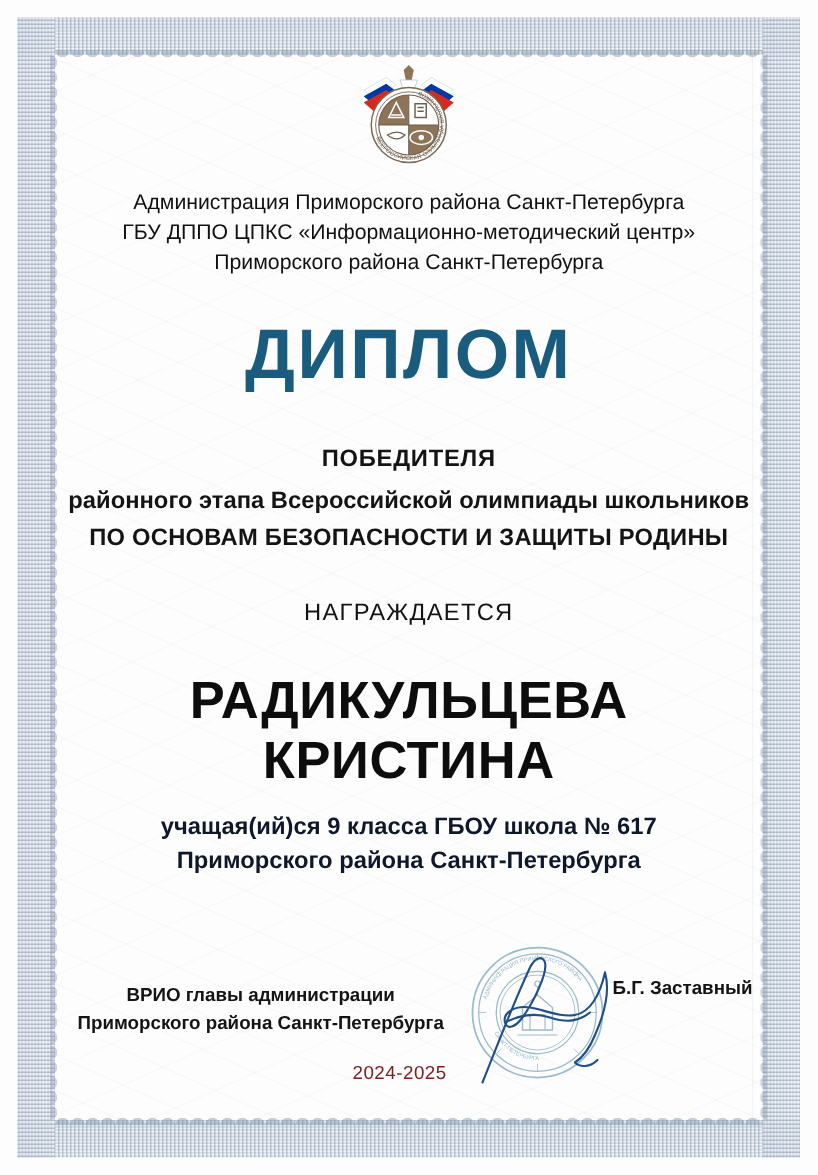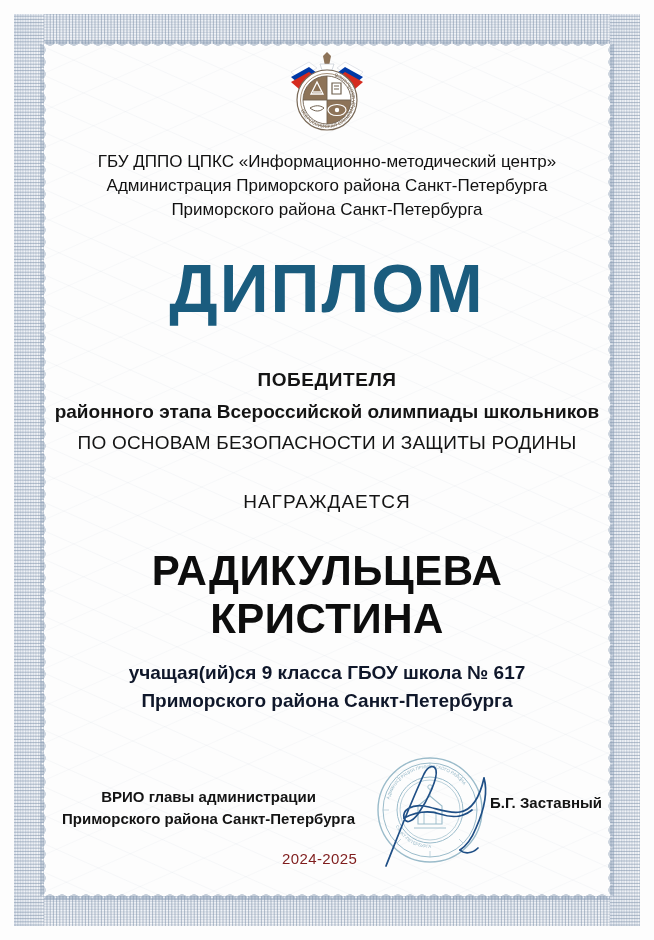--- a/index.html
+++ b/index.html
@@ -116,21 +116,21 @@
     margin-top: 14px;
     color: #111111;
     font-size: 17px;
     line-height: 1.42;
   }
   .org-line { white-space: nowrap; }
 
   .diploma-title {
     margin-top: 34px;
     color: #1a5c7e;
-    font-size: 68px;
+    font-size: 56px;
     line-height: 0.96;
     font-weight: bold;
     letter-spacing: 2px;
   }
 
   .award-block {
     margin-top: 44px;
     color: #141414;
     line-height: 1.5;
   }
@@ -139,21 +139,21 @@
     font-weight: bold;
     letter-spacing: 0.6px;
   }
   .award-stage {
     font-size: 19px;
     font-weight: bold;
     margin-top: 4px;
   }
   .award-subject {
     font-size: 19px;
-    font-weight: normal;
+    font-weight: bold;
     margin-top: 2px;
     letter-spacing: 0.2px;
   }
 
   .awarded-word {
     margin-top: 34px;
     font-size: 19px;
     font-weight: normal;
     letter-spacing: 1px;
     color: #141414;
@@ -190,21 +190,21 @@
     text-align: center;
     font-size: 15px;
     font-weight: bold;
     line-height: 1.45;
     color: #141414;
     white-space: nowrap;
   }
   .signer-name {
     position: absolute;
     right: 6px;
-    top: 36px;
+    top: 24px;
     font-size: 15px;
     font-weight: bold;
     color: #141414;
     white-space: nowrap;
   }
   .school-year {
     position: absolute;
     left: 236px;
     top: 92px;
     font-size: 15px;
@@ -286,22 +286,22 @@
         <g fill="#6b5d4e" font-size="4.6" font-family="'Liberation Sans', sans-serif" letter-spacing="0.2">
           <path id="ringpath" d="M48 50 m -28 0 a 28 28 0 1 0 56 0 a 28 28 0 1 0 -56 0" fill="none"></path>
           <text>
             <textPath href="#ringpath" startOffset="6%">ВСЕРОССИЙСКАЯ ОЛИМПИАДА ШКОЛЬНИКОВ</textPath>
           </text>
         </g>
       </svg>
     </div>
 
     <div class="org-block">
+      <div class="org-line">Администрация Приморского района Санкт-Петербурга</div>
       <div class="org-line">ГБУ ДППО ЦПКС «Информационно-методический центр»</div>
-      <div class="org-line">Администрация Приморского района Санкт-Петербурга</div>
       <div class="org-line">Приморского района Санкт-Петербурга</div>
     </div>
 
     <div class="diploma-title">ДИПЛОМ</div>
 
     <div class="award-block">
       <div class="award-kind">ПОБЕДИТЕЛЯ</div>
       <div class="award-stage">районного этапа Всероссийской олимпиады школьников</div>
       <div class="award-subject">ПО ОСНОВАМ БЕЗОПАСНОСТИ И ЗАЩИТЫ РОДИНЫ</div>
     </div>

